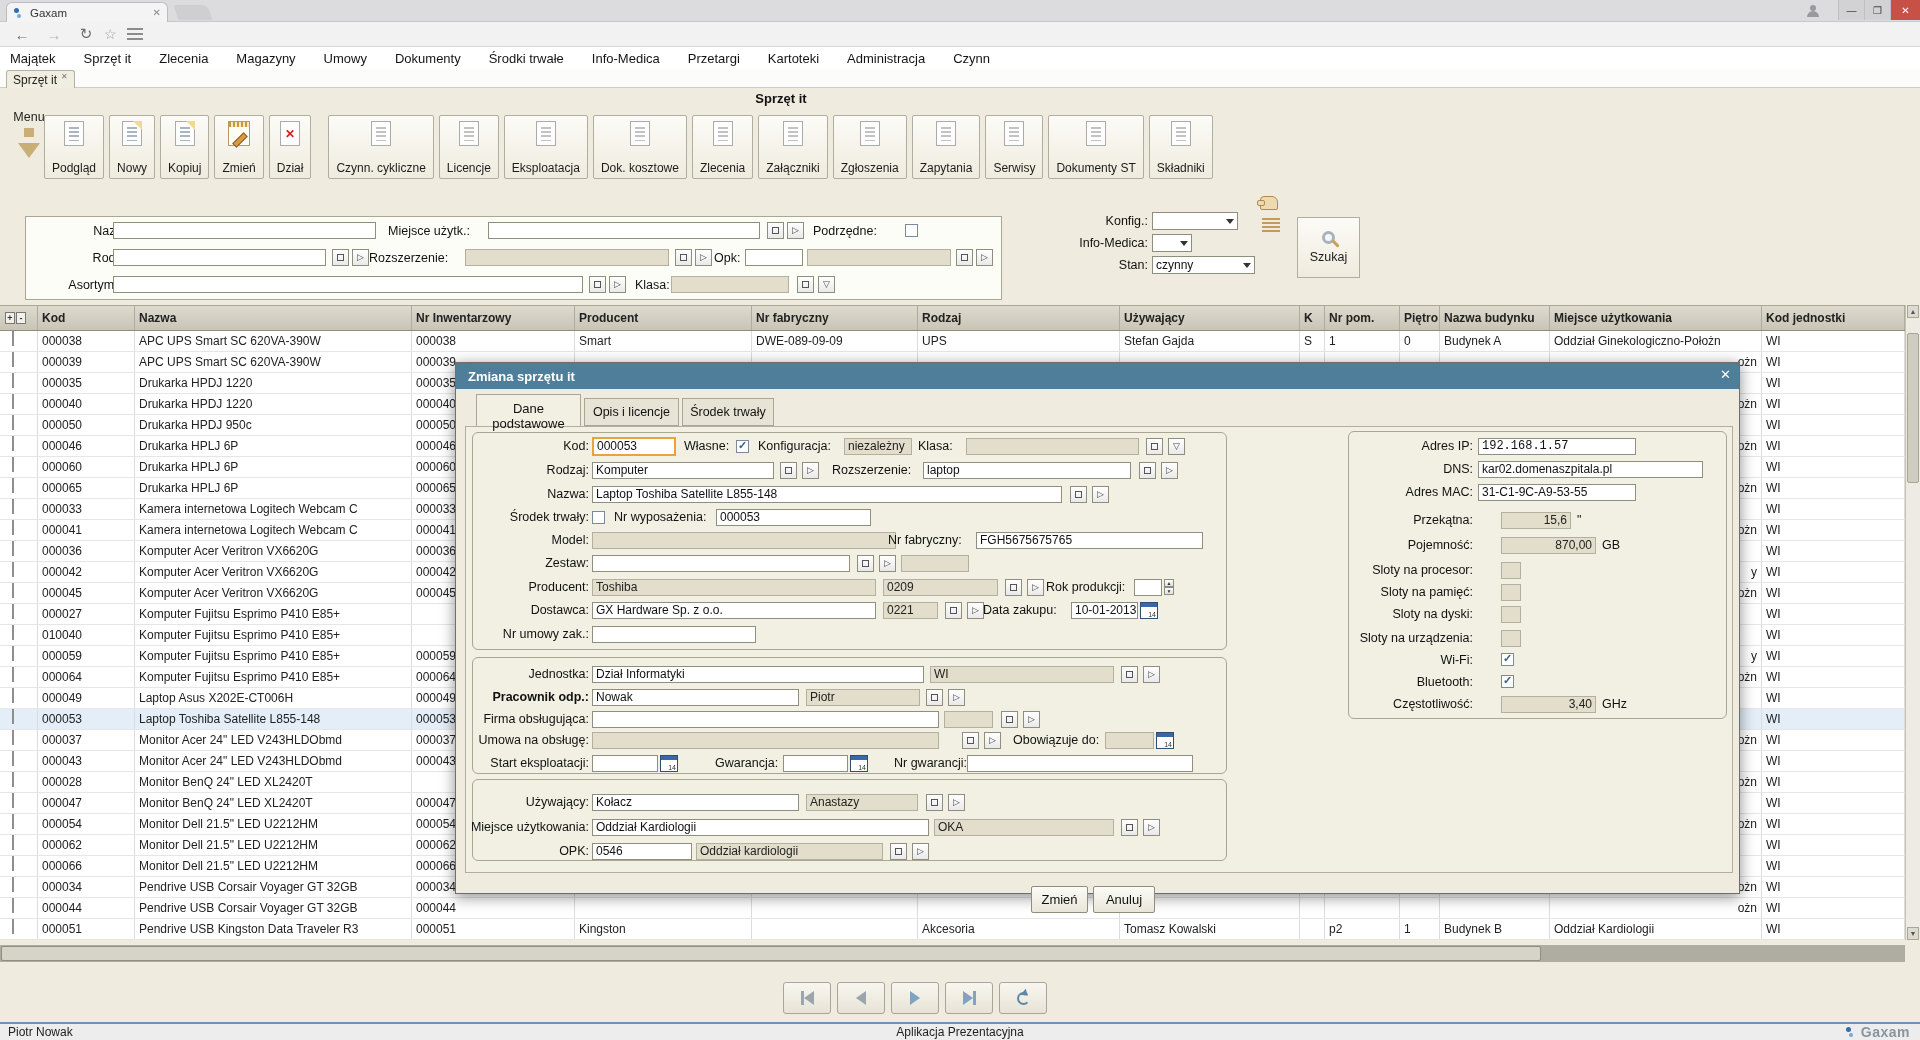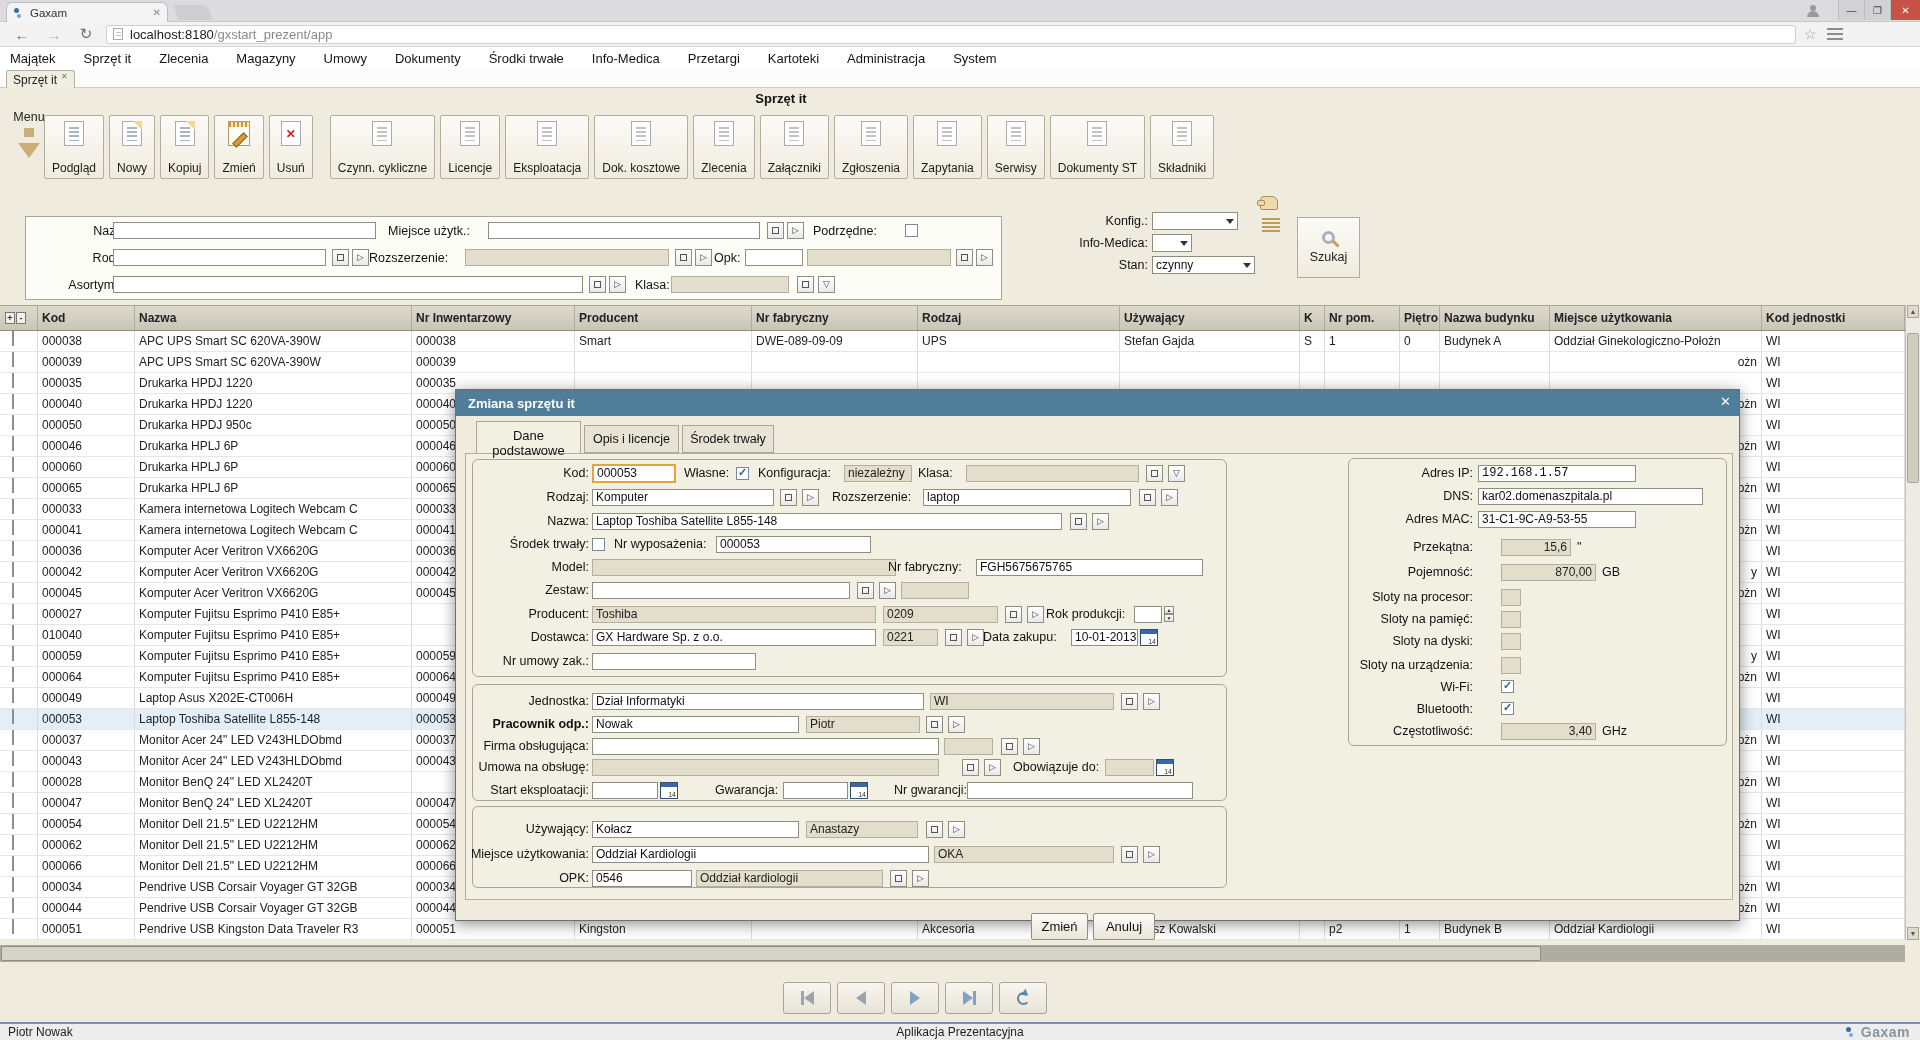--- a/index.html
+++ b/index.html
@@ -130,21 +130,21 @@
   .ico-refresh::after{content:"";position:absolute;right:-4px;top:-3px;border:4px solid transparent;border-left:6px solid #5E86A8;transform:rotate(40deg);}
 
   .statusbar{position:absolute;left:0;top:1022px;width:1920px;height:18px;background:#EDEDEE;border-top:2px solid #6F93B0;display:flex;align-items:center;}
   .sb-user{font-size:12px;color:#222;margin-left:8px;}
   .sb-center{position:absolute;left:0;width:100%;text-align:center;font-size:12px;color:#222;}
   .sb-logo{position:absolute;right:10px;display:flex;align-items:center;gap:4px;}
   .sb-logo .txt{font-size:14px;font-weight:bold;color:#8795A0;letter-spacing:0.5px;}
 
   
   .dialog{position:absolute;left:455px;top:362px;width:1285px;height:532px;background:#EFEBDE;border:1px solid #6E6E6E;
-          box-shadow:0 3px 14px rgba(0,0,0,.45);z-index:50;margin-top:27px;}
+          box-shadow:0 3px 14px rgba(0,0,0,.45);z-index:50;}
   .dlg-title{position:absolute;left:0;top:0;width:100%;height:26px;background:#4E7E99;display:flex;align-items:center;}
   .dlg-title .t{color:#fff;font-size:13px;font-weight:bold;margin-left:12px;}
   .dlg-x{position:absolute;right:8px;top:4px;color:#fff;font-size:13px;cursor:default;}
   .dtab{position:absolute;height:28px;background:#E7E3D5;border:1px solid #A9A694;font-size:12.5px;text-align:center;padding-top:6px;cursor:default;}
   .dtab.active{background:#F2EFE3;height:32px;border-bottom:none;z-index:2;font-size:13px;}
   .dpanel{position:absolute;left:9px;top:63px;width:1268px;height:447px;border:1px solid #B3AFA0;background:#F2EFE3;}
   .fset{position:absolute;border:1px solid #A9A694;border-radius:6px;}
   .dialog .fl{position:absolute;font-size:12.5px;line-height:17px;color:#111;white-space:nowrap;}
   .dialog .ti.focus{border:2px solid #E8A33D;height:19px;margin-top:-1px;}
   .dlg-btn{position:absolute;height:27px;background:linear-gradient(#FCFBF7,#E9E5D8);border:1px solid #8F8D7C;border-radius:2px;font-size:13px;color:#111;text-align:center;padding-top:5px;cursor:default;}
@@ -168,44 +168,39 @@
     <div class="winbtns">
       <div class="winbtn">—</div>
       <div class="winbtn">❐</div>
       <div class="winbtn close">✕</div>
     </div>
   </div>
   <div class="chrome-addr">
     <span class="navico">←</span>
     <span class="navico fwd">→</span>
     <span class="navico">↻</span>
-    <div class="urlbox">
-      <span class="urldoc"></span>
-      <span class="urlhost">localhost:8180</span>
-      <span class="urlpath">/gxstart_prezent/app</span>
-    </div>
     <div class="addr-right">
       <span class="star">☆</span>
       <span class="hotdog"></span>
     </div>
   </div>
 
   <div class="menubar" id="menubar">
       <span class="mitem">Majątek</span>
       <span class="mitem">Sprzęt it</span>
       <span class="mitem">Zlecenia</span>
       <span class="mitem">Magazyny</span>
       <span class="mitem">Umowy</span>
       <span class="mitem">Dokumenty</span>
       <span class="mitem">Środki trwałe</span>
       <span class="mitem">Info-Medica</span>
       <span class="mitem">Przetargi</span>
       <span class="mitem">Kartoteki</span>
       <span class="mitem">Administracja</span>
-      <span class="mitem">System</span>
+      <span class="mitem">Czynn</span>
     </div>
 
   <div class="apptabrow">
     <div class="apptab">
       <span class="apptab-label">Sprzęt it</span>
       <span class="apptab-x">✕</span>
     </div>
   </div>
 
   <div class="main">
@@ -231,21 +226,21 @@
           <span class="tlabel">Kopiuj</span>
         </div>
         <div class="tbtn">
           <div class="ico-edit"></div>
           <span class="tlabel">Zmień</span>
         </div>
         <div class="tbtn">
           <div class="ico-del">
             <span>✕</span>
           </div>
-          <span class="tlabel">Usuń</span>
+          <span class="tlabel">Dział</span>
         </div>
         <div class="tbtn gap">
           <div class="ico-doc plain"></div>
           <span class="tlabel">Czynn. cykliczne</span>
         </div>
         <div class="tbtn">
           <div class="ico-doc plain"></div>
           <span class="tlabel">Licencje</span>
         </div>
         <div class="tbtn">

